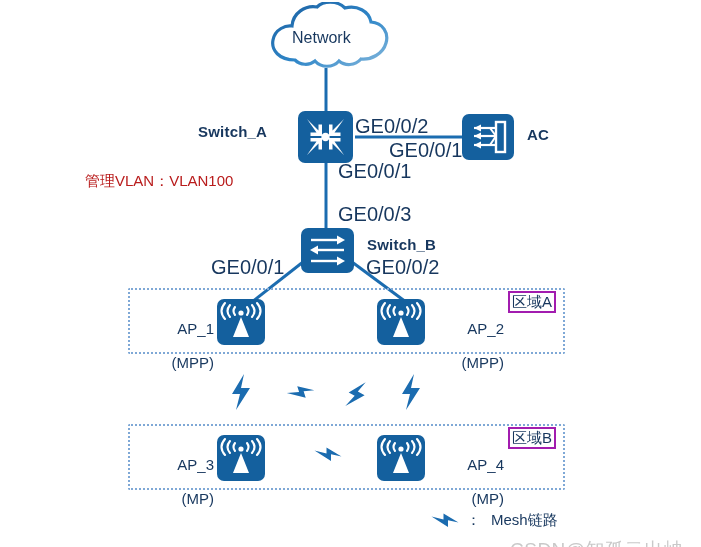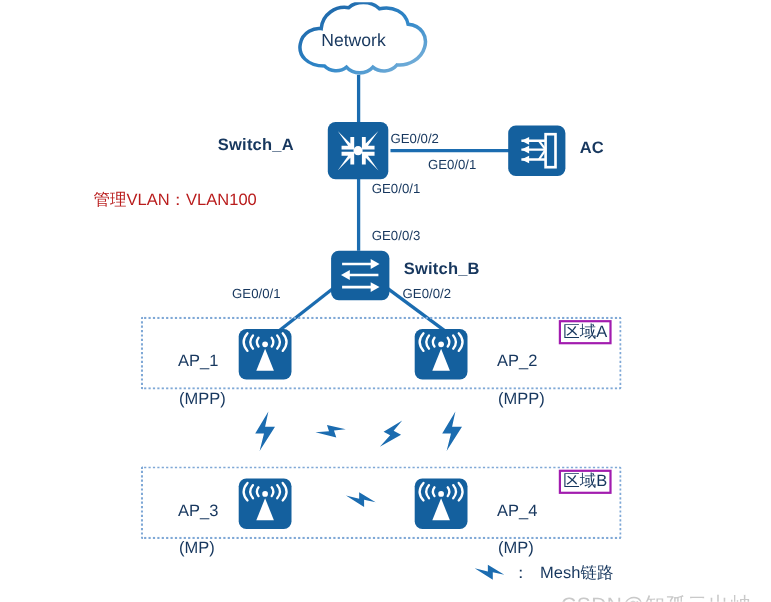--- a/index.html
+++ b/index.html
@@ -19,36 +19,36 @@
     position:absolute;
     color:#17375e;
     font-size:15px;
     line-height:18px;
     white-space:pre;
   }
   .lbl.bold{font-weight:bold;letter-spacing:.2px;}
   .port{
     position:absolute;
     color:#17375e;
-    font-size:12px;
+    font-size:20px;
     line-height:17px;
     white-space:pre;
   }
   .cloudtext{
     position:absolute;
     color:#17375e;
     font-size:16px;
     white-space:pre;
   }
   .aplabel{
     position:absolute;
     color:#17375e;
     font-size:15px;
     line-height:17px;
-    text-align:left;
+    text-align:right;
     white-space:pre;
   }
   .zone{
     position:absolute;
     color:#17375e;
     font-size:15px;
     line-height:18px;
     border:2px solid #a21caf;
     padding:0 2px;
     background:#ffffff;

